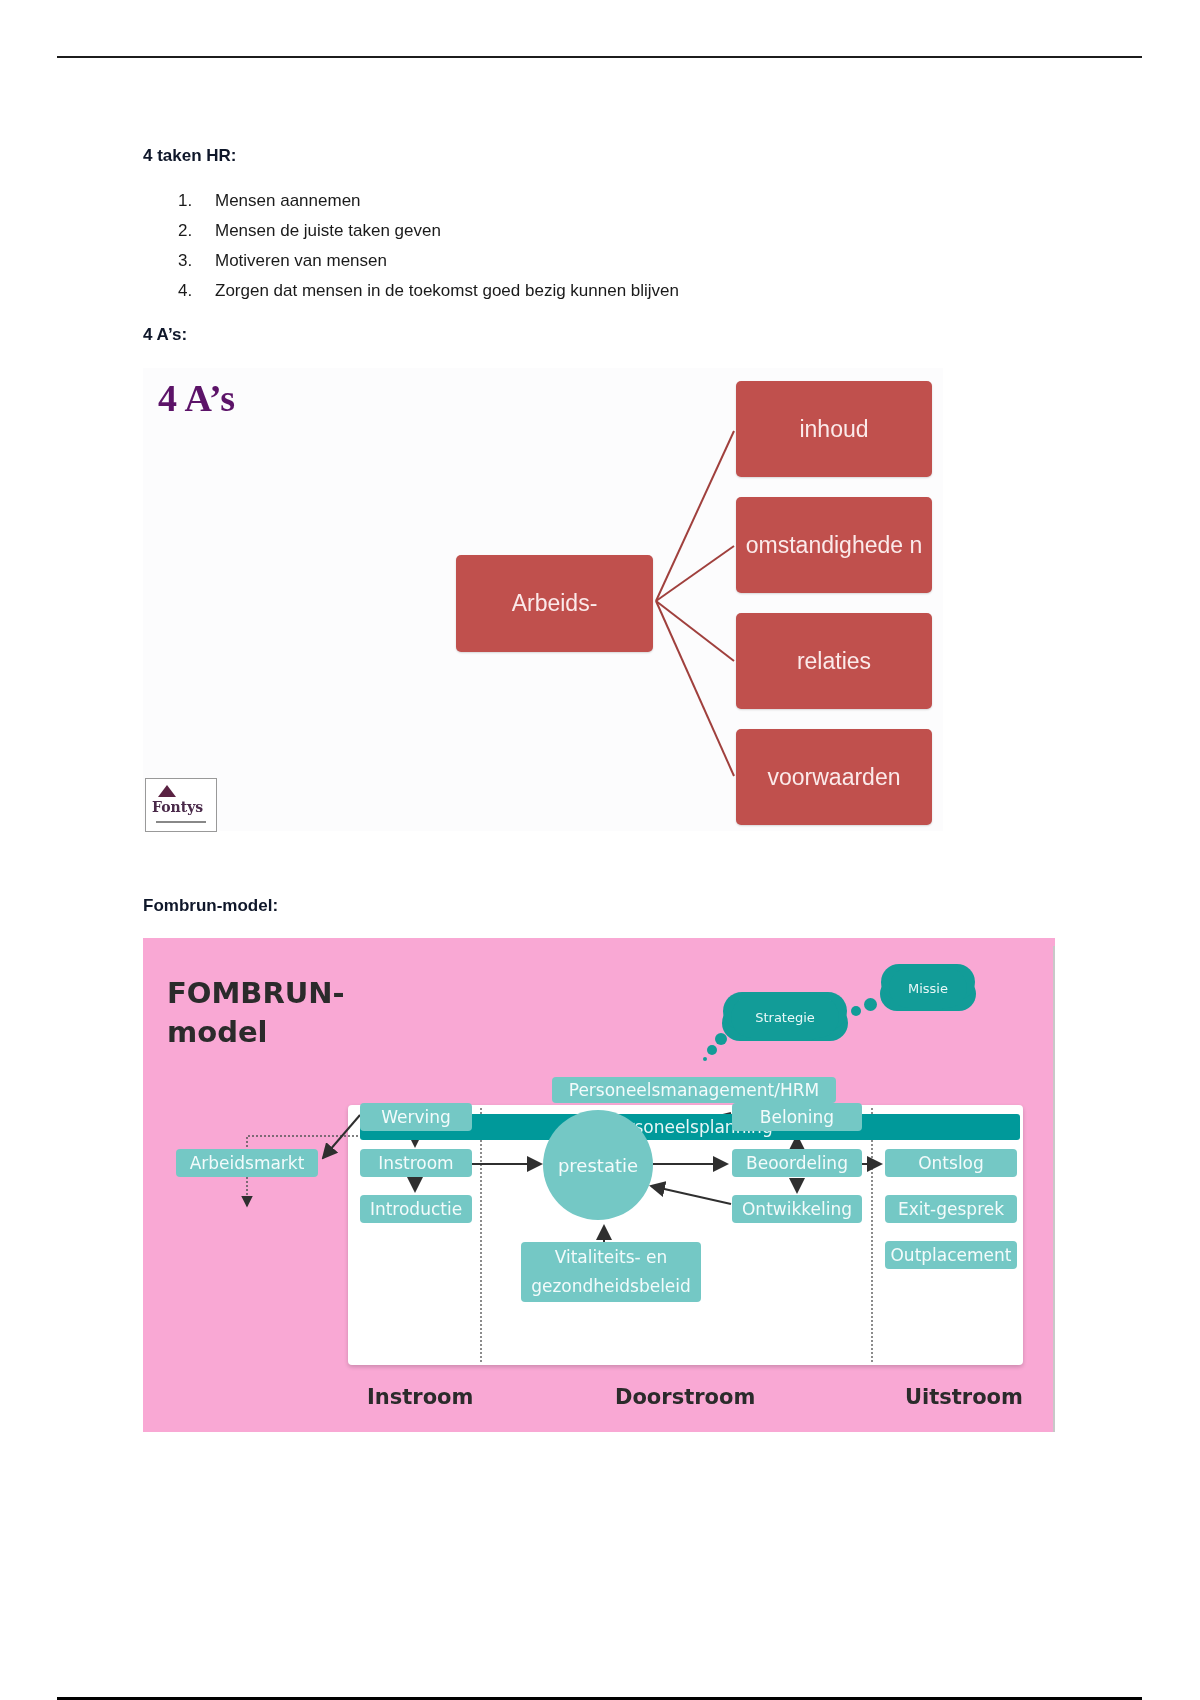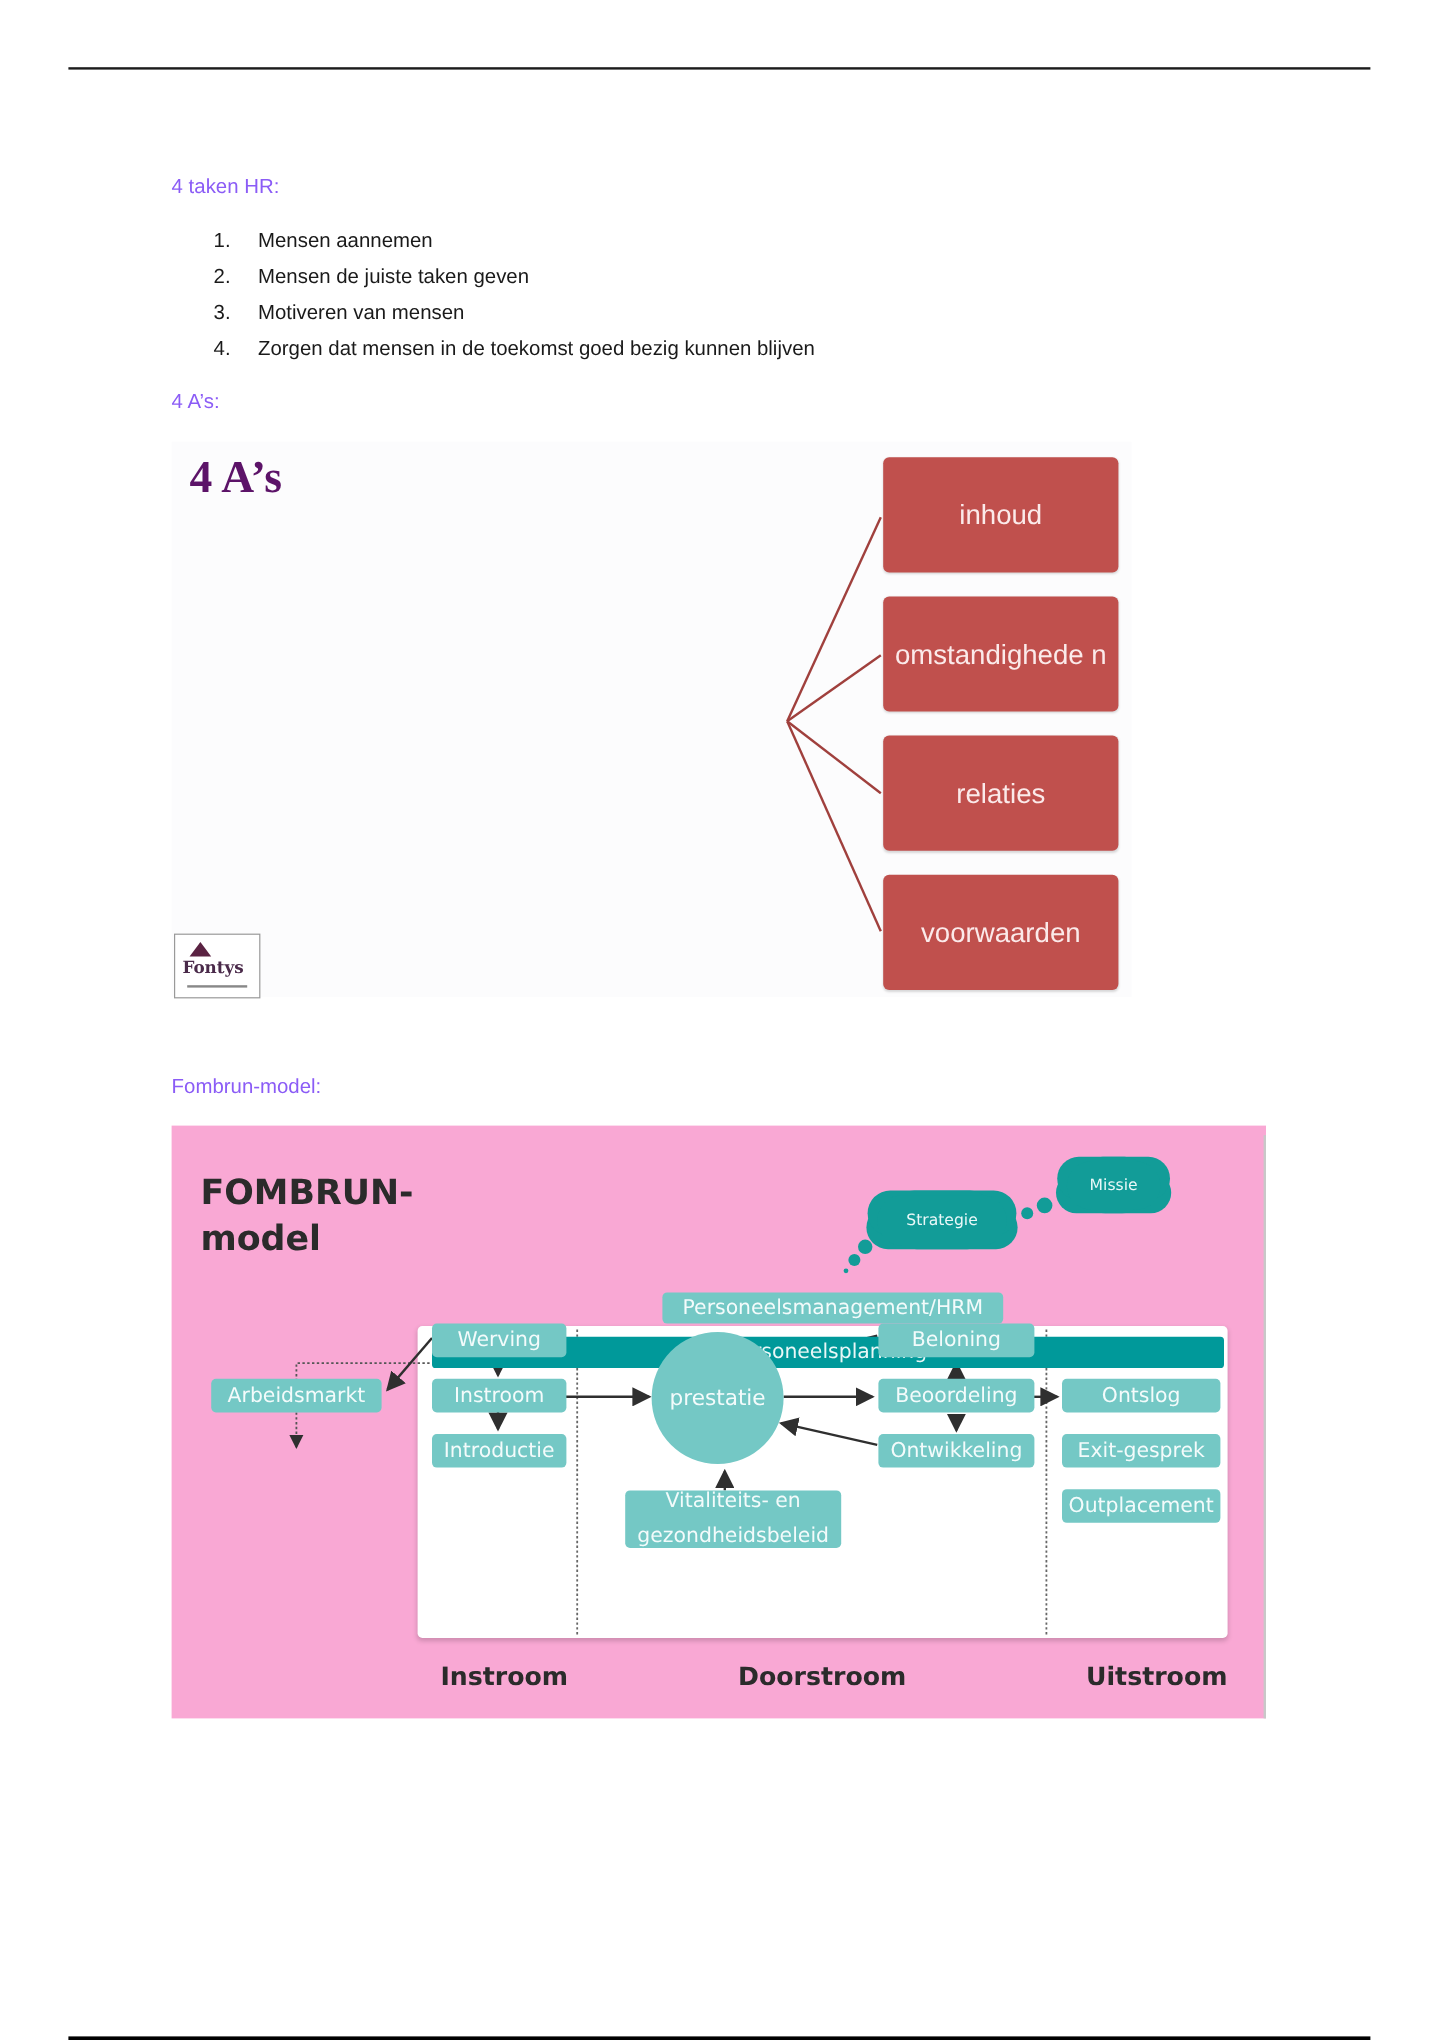--- a/index.html
+++ b/index.html
@@ -1,21 +1,21 @@
 <!DOCTYPE html>
 <html><head>
 <meta charset="utf-8">
 <style>
   html, body { margin:0; padding:0; background:#ffffff; }
   body { width:1200px; height:1700px; position:relative; overflow:hidden; font-family:"Liberation Sans", sans-serif; color:#111; }
   .rule { position:absolute; left:57px; width:1085px; background:#1c1c1c; }
   .rule.top { top:56px; height:2px; }
   .rule.bottom { top:1697px; height:3px; background:#000; }
 
-  .heading { position:absolute; left:143px; font-weight:normal; font-size:17px; color:#8b5cf6; }
+  .heading { position:absolute; left:143px; font-weight:bold; font-size:17px; color:#0f172a; }
   .list { position:absolute; left:178px; top:190px; margin:0; padding:0; list-style:none; font-size:17px; color:#1a1a1a; }
   .list li { height:30px; line-height:22px; display:flex; }
   .list .num { width:37px; }
 
   
   .slide1 { position:absolute; left:143px; top:368px; width:800px; height:463px; background:#fcfcfd; }
   .slide1 .title { position:absolute; left:15px; top:8px; font-size:38px; font-weight:bold; color:#5c1368; font-family:Liberation Serif, serif; }
   .rbox { position:absolute; background:#c0504d; border-radius:5px; color:#fbeaea; font-size:23px; display:flex; align-items:center; justify-content:center; text-align:center; box-shadow:0 1px 2px rgba(0,0,0,0.15); line-height:31px; }
   .slide1 svg { position:absolute; left:0; top:0; }
   .logo { position:absolute; left:2px; top:410px; width:70px; height:52px; border:1px solid #999; background:#fff; }
@@ -64,20 +64,21 @@
 <div class="heading" style="top:325px;">4 A’s:</div>
 
 <div class="slide1">
   <svg width="800" height="463">
     <line x1="513" y1="233" x2="591" y2="63" stroke="#a0403d" stroke-width="2"></line>
     <line x1="513" y1="233" x2="591" y2="178" stroke="#a0403d" stroke-width="2"></line>
     <line x1="513" y1="233" x2="591" y2="293" stroke="#a0403d" stroke-width="2"></line>
     <line x1="513" y1="233" x2="591" y2="408" stroke="#a0403d" stroke-width="2"></line>
   </svg>
   <div class="title">4 A’s</div>
+  <div class="rbox" style="left:313px; top:187px; width:197px; height:97px;">Arbeids-</div>
   <div class="rbox" style="left:593px; top:13px; width:196px; height:96px;">inhoud</div>
   <div class="rbox" style="left:593px; top:129px; width:196px; height:96px; padding:0 6px; box-sizing:border-box;">omstandighede n</div>
   <div class="rbox" style="left:593px; top:245px; width:196px; height:96px;">relaties</div>
   <div class="rbox" style="left:593px; top:361px; width:196px; height:96px;">voorwaarden</div>
   <div class="logo">
     <div class="hat"></div>
     <div class="word">Fontys</div>
     <div class="sub"></div>
   </div>
 </div>
@@ -131,21 +132,21 @@
   <div class="bar" style="left:217px; top:176px; width:660px; height:26px;">Personeelsplanning</div>
 
   <div class="tbox" style="left:33px; top:211px; width:142px; height:28px;">Arbeidsmarkt</div>
 
   <div class="tbox" style="left:217px; top:165px; width:112px; height:28px; top:165px;">Werving</div>
   <div class="tbox" style="left:217px; top:211px; width:112px; height:28px;">Instroom</div>
   <div class="tbox" style="left:217px; top:257px; width:112px; height:28px;">Introductie</div>
 
   <div class="circle" style="left:400px; top:172px; width:110px; height:110px;">prestatie</div>
 
-  <div class="tbox" style="left:378px; top:304px; width:180px; height:48px; flex-direction:column; line-height:29px;">
+  <div class="tbox" style="left:378px; top:304px; width:180px; height:60px; flex-direction:column; line-height:29px;">
     <span>Vitaliteits- en</span>
     <span>gezondheidsbeleid</span>
   </div>
 
   <div class="tbox" style="left:589px; top:165px; width:130px; height:28px;">Beloning</div>
   <div class="tbox" style="left:589px; top:211px; width:130px; height:28px;">Beoordeling</div>
   <div class="tbox" style="left:589px; top:257px; width:130px; height:28px;">Ontwikkeling</div>
 
   <div class="tbox" style="left:742px; top:211px; width:132px; height:28px;">Ontslog</div>
   <div class="tbox" style="left:742px; top:257px; width:132px; height:28px;">Exit-gesprek</div>

